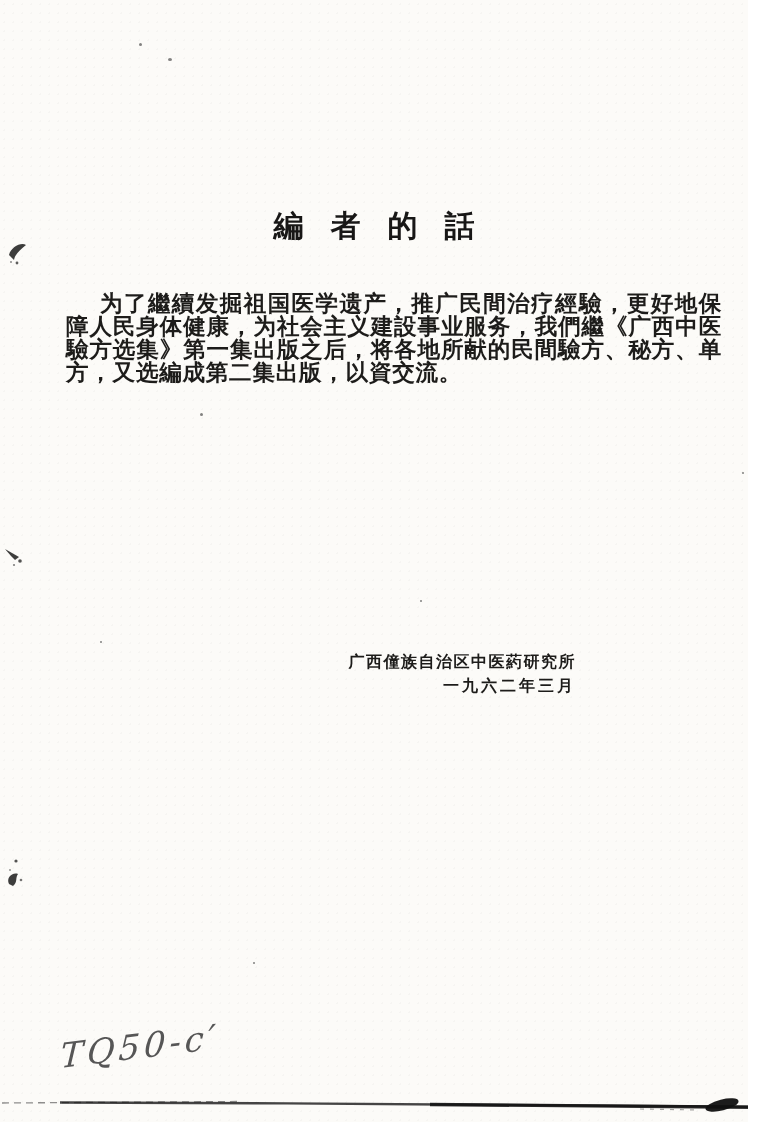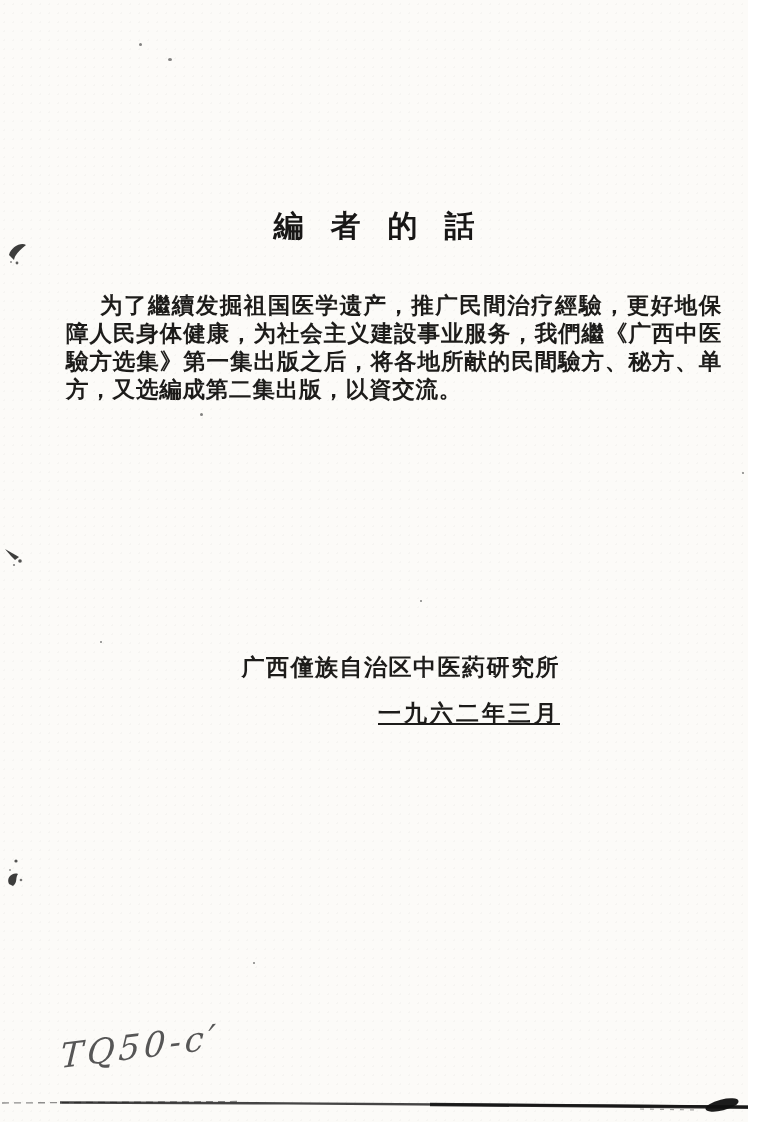--- a/index.html
+++ b/index.html
@@ -29,39 +29,39 @@
     text-indent: 27px;
     color: #181716;
   }
 
   .body-text {
     position: absolute;
     top: 292px;
     left: 66px;
     width: 656px;
     font-size: 22.5px;
-    line-height: 28px;
+    line-height: 23px;
     font-weight: 700;
     letter-spacing: 0.8px;
     text-align: justify;
     color: #1d1c1a;
   }
   .body-text p { text-indent: 34px; }
 
   .signature {
     position: absolute;
     top: 652px;
-    right: 188px;
+    right: 172px;
     text-align: right;
-    font-size: 23px;
+    font-size: 16px;
     font-weight: 700;
     letter-spacing: 1.5px;
     color: #1d1c1a;
   }
-  .signature .sig-date { margin-top: 15px; letter-spacing: 3px; text-decoration: underline; }
+  .signature .sig-date { margin-top: 3px; letter-spacing: 3px; }
 
   .handwriting {
     position: absolute;
     left: 60px;
     top: 1026px;
     font-family: "DejaVu Serif", serif;
     font-style: italic;
     font-size: 34px;
     font-weight: 400;
     color: #3a3a3a;

